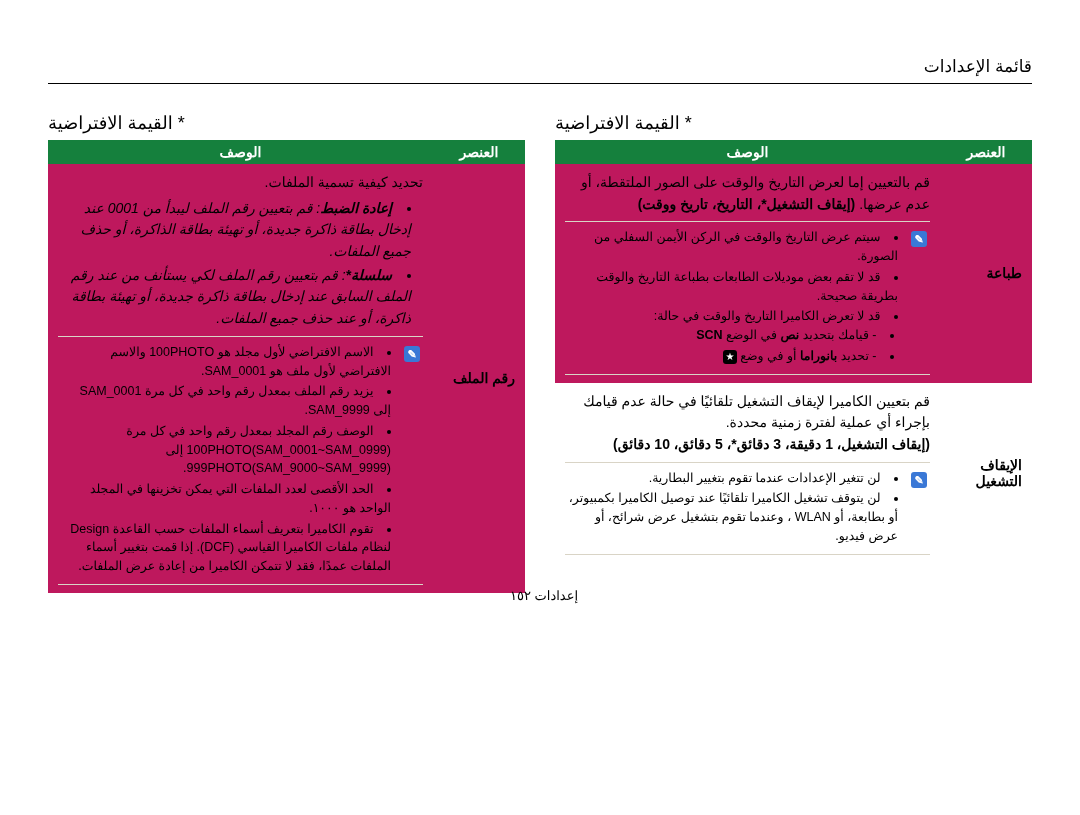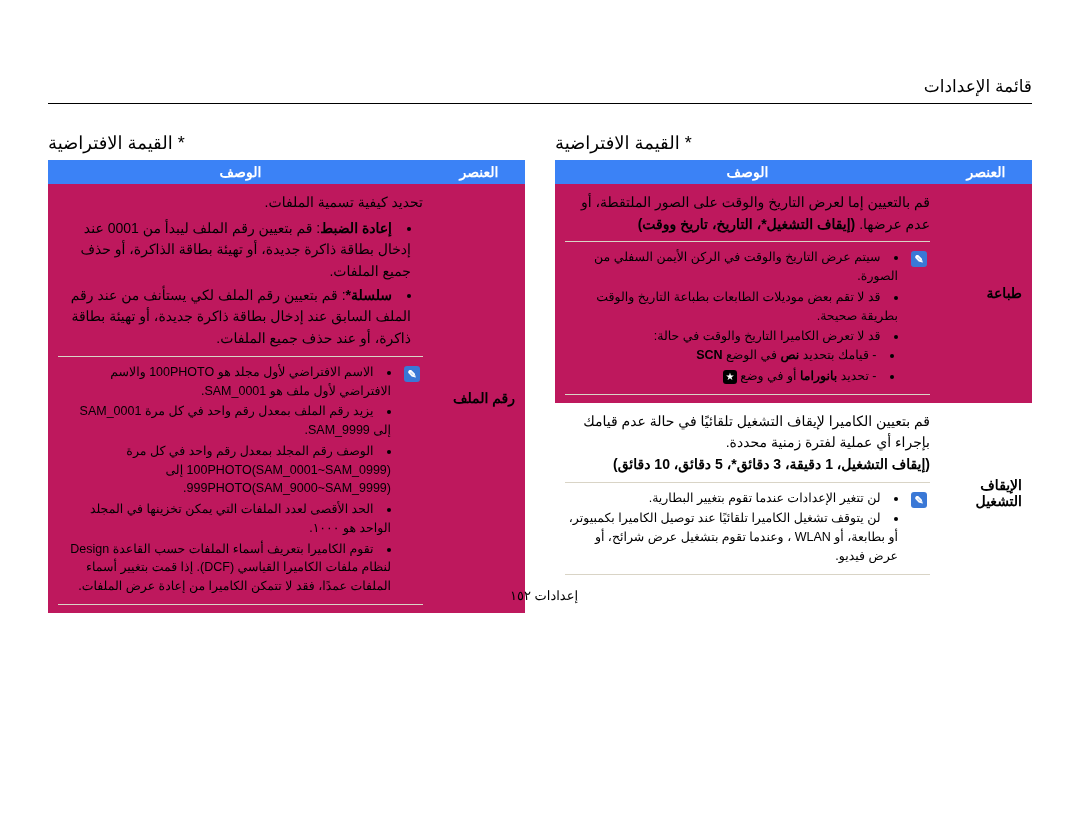--- a/index.html
+++ b/index.html
@@ -1,31 +1,31 @@
 <!DOCTYPE html>
 <html dir="rtl" lang="ar"><head>
 <meta charset="utf-8">
 <style>
   html,body{margin:0;padding:0;background:#fff;font-family:"Segoe UI",Tahoma,Arial,sans-serif;color:#000;}
-  .page{width:1080px;height:635px;box-sizing:border-box;padding:76px 48px 0 48px;position:relative;}
+  .page{width:1080px;height:635px;box-sizing:border-box;padding:56px 48px 0 48px;position:relative;}
   .page-title{font-size:17px;text-align:right;padding-bottom:6px;}
   .hr-top{border:0;border-top:1px solid #000;margin:0 0 28px 0;}
   .cols{display:flex;flex-direction:row-reverse;gap:30px;}
   .col{width:50%;}
   .default-note{font-size:18px;text-align:left;margin-bottom:6px;}
   table.settings{width:100%;border-collapse:collapse;font-size:14px;}
-  table.settings th{background:#3b82f6;color:#fff;font-weight:bold;padding:4px 8px;font-size:14px;}
+  table.settings th{background:#15803d;color:#fff;font-weight:bold;padding:4px 8px;font-size:14px;}
   table.settings th.item{width:76px;}
   table.settings td{vertical-align:top;padding:8px 10px;}
   table.settings td.item{text-align:right;font-weight:bold;font-size:14px;vertical-align:middle;}
   tr.alt td{background:#be185d;}
   .desc-block{line-height:1.55;text-align:right;font-size:14px;}
   .desc-block .line{margin:0;}
   ul.inside{margin:4px 12px 4px 0;padding:0;list-style:disc inside;}
-  ul.inside li{margin-bottom:2px;}
+  ul.inside li{margin-bottom:2px;font-style:italic;}
   .tip{display:flex;flex-direction:row;align-items:flex-start;gap:8px;border-top:1px solid #d9d4c6;border-bottom:1px solid #d9d4c6;padding:6px 2px;margin-top:6px;font-size:12.5px;line-height:1.5;}
   .tip .icon{flex:0 0 auto;margin-top:2px;}
   .tip ul{margin:0 4px 0 0;padding:0;list-style:disc inside;}
   .tip ul li{margin-bottom:2px;}
   .tip.small{font-size:12.5px;}
   .scn{font-weight:bold;}
   .star-badge{display:inline-block;width:14px;height:14px;background:#000;color:#fff;font-size:10px;line-height:14px;text-align:center;border-radius:3px;vertical-align:middle;}
   .footer{position:absolute;bottom:32px;left:0;right:0;text-align:center;font-size:13px;}
   .footer .pn{margin-left:8px;}
   b{font-weight:bold;}

